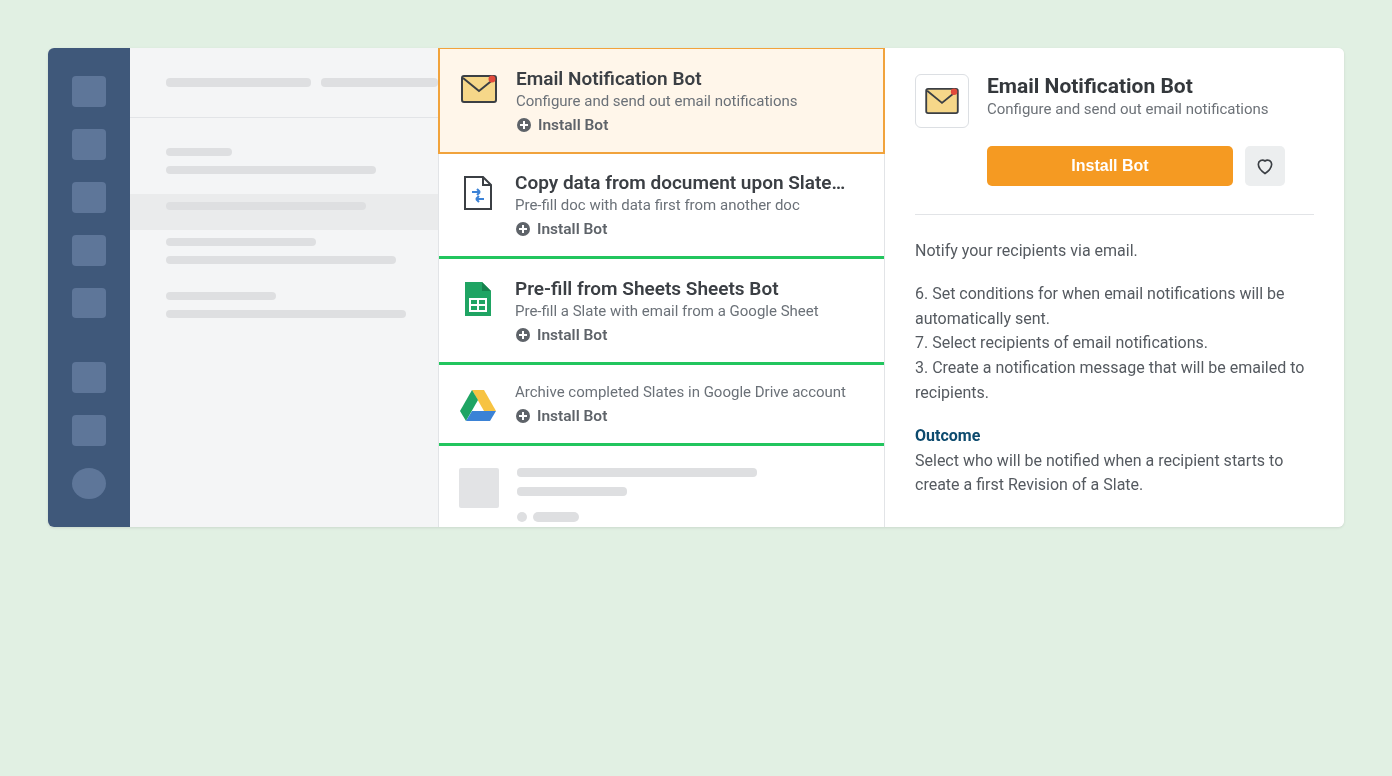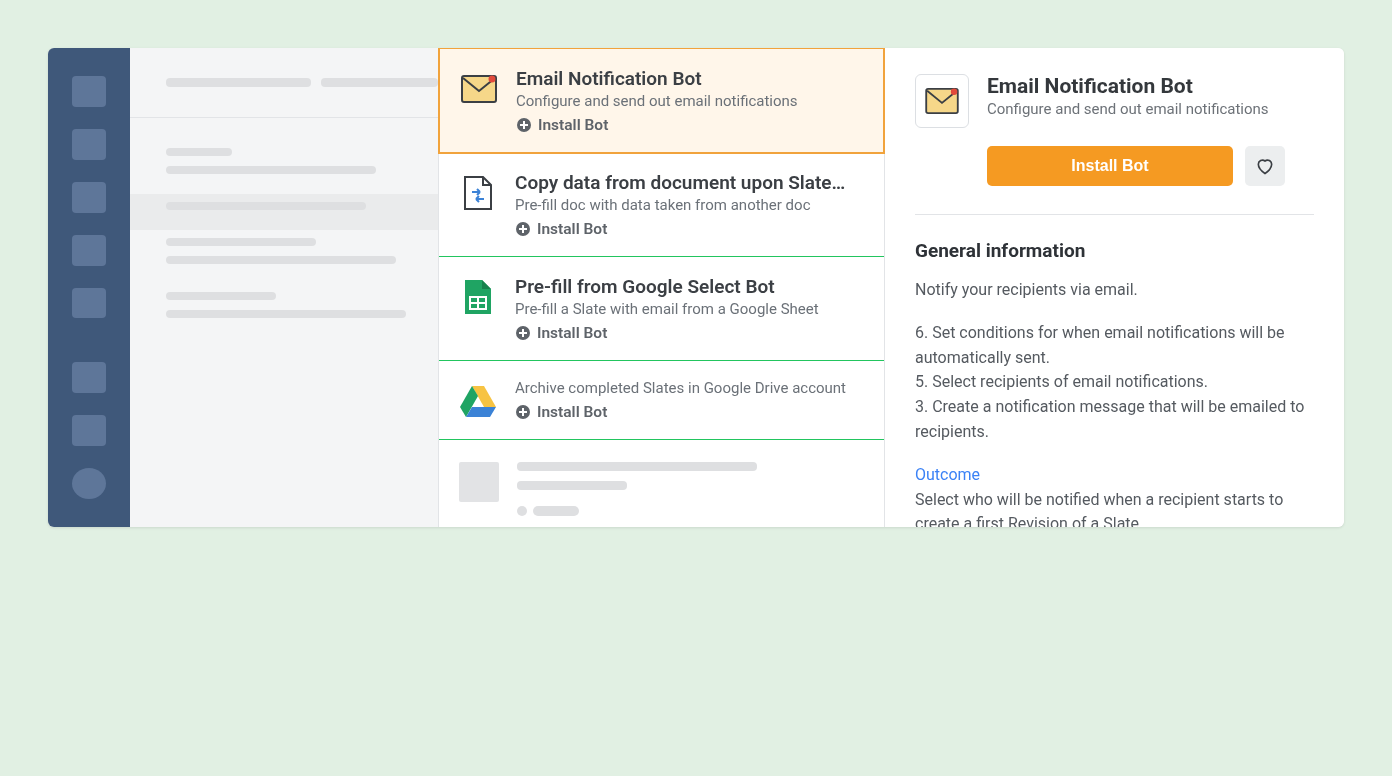--- a/index.html
+++ b/index.html
@@ -74,21 +74,21 @@
     .listcol {
       width: 446px;
       background:#fff;
       border-left:1px solid #e2e4e7;
       display:flex;
       flex-direction:column;
     }
     .bot-card {
       display:flex;
       padding:18px 20px 18px 20px;
-      border-bottom:1px solid #22c55e;
+      border-bottom:3px solid #22c55e;
       gap:18px;
       align-items:flex-start;
       cursor:pointer;
     }
     .bot-card.selected {
       background:#fff6ea;
       border:2px solid #f1a33c;
       margin:-1px;
       position:relative;
       z-index:1;
@@ -168,21 +168,21 @@
       font-size:16px;font-weight:600;height:40px;width:246px;cursor:pointer;
     }
     .btn-fav{
       width:40px;height:40px;background:#eceeef;border:none;border-radius:5px;
       display:flex;align-items:center;justify-content:center;cursor:pointer;
     }
     .divider{ height:1px;background:#e2e4e7;margin:28px 0 24px;}
     .section-title{font-size:19px;font-weight:700;color:#2e3237;margin-bottom:16px;}
     .info-text{font-size:16px;color:#555a60;line-height:1.55;}
     .info-text p { margin-bottom:18px; }
-    .info-text strong{color:#3b82f6;font-weight:400;}
+    .info-text strong{color:#0c4a6e;font-weight:700;}
   </style>
 </head>
 <body>
 
 <div class="app">
 
   <div class="rail">
     <div class="rail-sq"></div>
     <div class="rail-sq"></div>
     <div class="rail-sq"></div>
@@ -245,42 +245,42 @@
       <div class="bot-icon">
         <svg width="30" height="36" viewBox="0 0 30 36">
           <path d="M2 2 h18 l8 8 v24 h-26 z" fill="#fff" stroke="#3b3f44" stroke-width="2"></path>
           <path d="M20 2 v8 h8" fill="none" stroke="#3b3f44" stroke-width="2"></path>
           <path d="M9 17 h8 M17 17 l-3 -3 M17 17 l-3 3" stroke="#3b82d6" stroke-width="2" fill="none"></path>
           <path d="M21 24 h-8 M13 24 l3 -3 M13 24 l3 3" stroke="#3b82d6" stroke-width="2" fill="none"></path>
         </svg>
       </div>
       <div class="bot-text">
         <h3>Copy data from document upon Slate…</h3>
-        <p>Pre-fill doc with data taken from another doc</p>
+        <p>Pre-fill doc with data first from another doc</p>
         <div class="install">
           <svg viewBox="0 0 16 16">
               <circle cx="8" cy="8" r="7" fill="#5e6369"></circle>
               <path d="M8 4v8M4 8h8" stroke="#fff" stroke-width="2"></path>
             </svg>
           <span>Install Bot</span>
         </div>
       </div>
     </div>
 
     <div class="bot-card">
       <div class="bot-icon">
         <svg width="28" height="36" viewBox="0 0 28 36">
           <path d="M1 1 h17 l9 9 v25 h-26 z" fill="#1fa463"></path>
           <path d="M18 1 v9 h9 z" fill="#16824d"></path>
           <rect x="6" y="18" width="16" height="12" fill="none" stroke="#fff" stroke-width="2"></rect>
           <path d="M6 24 h16 M14 18 v12" stroke="#fff" stroke-width="2"></path>
         </svg>
       </div>
       <div class="bot-text">
-        <h3>Pre-fill from Google Select Bot</h3>
+        <h3>Pre-fill from Sheets Sheets Bot</h3>
         <p>Pre-fill a Slate with email from a Google Sheet</p>
         <div class="install">
           <svg viewBox="0 0 16 16">
               <circle cx="8" cy="8" r="7" fill="#5e6369"></circle>
               <path d="M8 4v8M4 8h8" stroke="#fff" stroke-width="2"></path>
             </svg>
           <span>Install Bot</span>
         </div>
       </div>
     </div>
@@ -335,26 +335,25 @@
       </div>
       <div class="btn-row">
         <button class="btn-install">Install Bot</button>
         <button class="btn-fav">
           <svg width="20" height="20" viewBox="0 0 24 24">
             <path d="M12 21s-8-5.3-8-11a5 5 0 0 1 8-4 5 5 0 0 1 8 4c0 5.7-8 11-8 11z" fill="none" stroke="#3b3f44" stroke-width="2"></path>
           </svg>
         </button>
       </div>
       <div class="divider"></div>
-      <h3 class="section-title">General information</h3>
       <div class="info-text">
         <p>Notify your recipients via email.</p>
         <p>
           <span>6. Set conditions for when email notifications will be automatically sent.</span><br>
-          <span>5. Select recipients of email notifications.</span><br>
+          <span>7. Select recipients of email notifications.</span><br>
           <span>3. Create a notification message that will be emailed to recipients.</span>
         </p>
         <p>
           <strong>Outcome</strong><br>
           <span>Select who will be notified when a recipient starts to create a first Revision of a Slate.</span>
         </p>
       </div>
     </div>
   </div>
 

